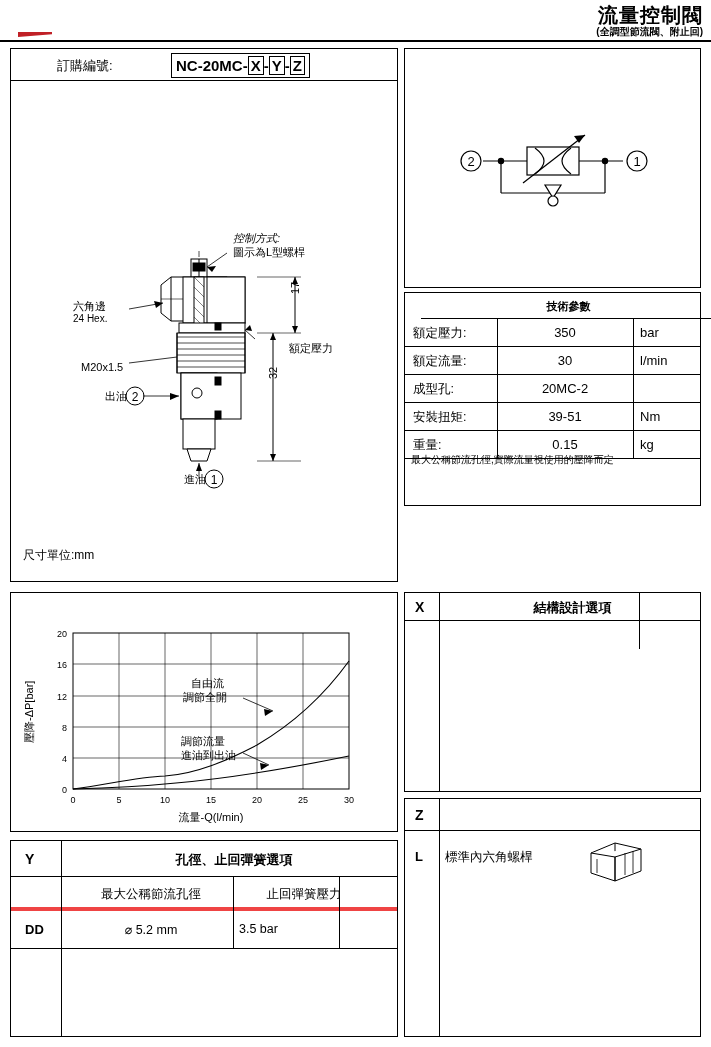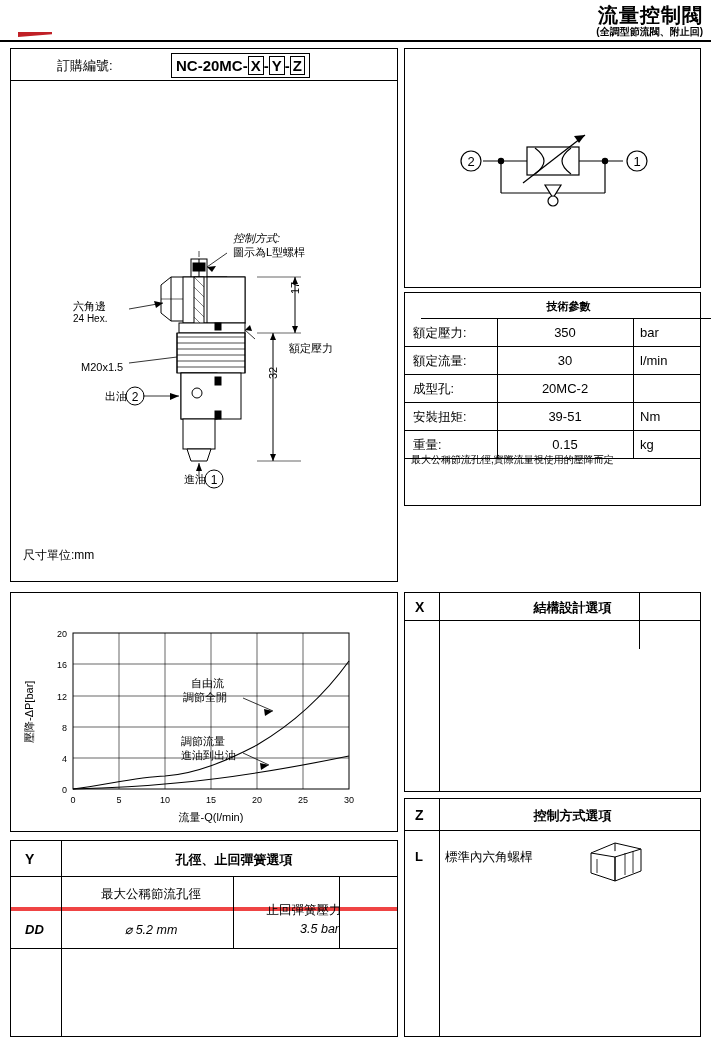--- a/index.html
+++ b/index.html
@@ -60,25 +60,25 @@
 
   
   #chartBox{left:10px;top:592px;width:388px;height:240px;}
   
   #yBox{left:10px;top:840px;width:388px;height:197px;}
   .yhead{position:absolute;left:0;top:0;width:386px;height:36px;border-bottom:1px solid #000;box-sizing:border-box;}
   .yhead .k{position:absolute;left:14px;top:10px;font-size:14px;font-weight:bold;}
   .yhead .t{position:absolute;left:60px;top:10px;width:326px;text-align:center;font-size:13px;font-weight:bold;}
   .ysub{position:absolute;left:0;top:36px;width:386px;height:34px;border-bottom:4px solid #ef4444;box-sizing:border-box;}
   .ysub .a{position:absolute;left:60px;top:9px;width:160px;text-align:center;font-size:12.5px;}
-  .ysub .b{position:absolute;left:228px;top:25px;width:130px;text-align:center;font-size:12.5px;}
-  .yrow{position:absolute;left:0;top:70px;width:386px;height:38px;border-bottom:1px solid #000;box-sizing:border-box;font-style:italic;}
+  .ysub .b{position:absolute;left:228px;top:9px;width:130px;text-align:center;font-size:12.5px;}
+  .yrow{position:absolute;left:0;top:70px;width:386px;height:38px;border-bottom:1px solid #000;box-sizing:border-box;}
   .yrow .k{position:absolute;left:14px;top:11px;font-size:13px;font-weight:bold;}
   .yrow .a{position:absolute;left:60px;top:11px;width:160px;text-align:center;font-size:12.5px;}
-  .yrow .b{position:absolute;left:228px;top:11px;width:100px;text-align:right;font-size:12.5px;}
+  .yrow .b{position:absolute;left:228px;top:11px;width:100px;text-align:left;font-size:12.5px;}
 
   .lbl{position:absolute;font-size:11px;}
   svg{display:block;}
 </style>
 </head>
 <body>
 
 <div class="page">
 
   <div class="hdr">
@@ -263,21 +263,20 @@
       <span class="k">X</span>
       <span class="t">結構設計選項</span>
     </div>
     <div class="vsep" style="left:34px;top:0;height:198px;"></div>
     <div class="vsep" style="left:234px;top:0;height:56px;"></div>
   </div>
 
   <div class="bx" id="zBox">
     <div class="zhead">
       <span class="k">Z</span>
-      <span class="t">控制方式選項</span>
     </div>
     <div class="zrow">
       <span class="k">L</span>
       <span class="t">標準內六角螺桿</span>
     </div>
     <div class="vsep" style="left:34px;top:0;height:237px;"></div>
     <svg width="70" height="46" style="position:absolute;left:176px;top:40px;">
       <g stroke="#000" fill="#fff" stroke-width="1">
         <path d="M10 14 L34 4 L60 10 L60 32 L34 42 L10 34 Z"></path>
         <path d="M34 4 L34 42"></path>

